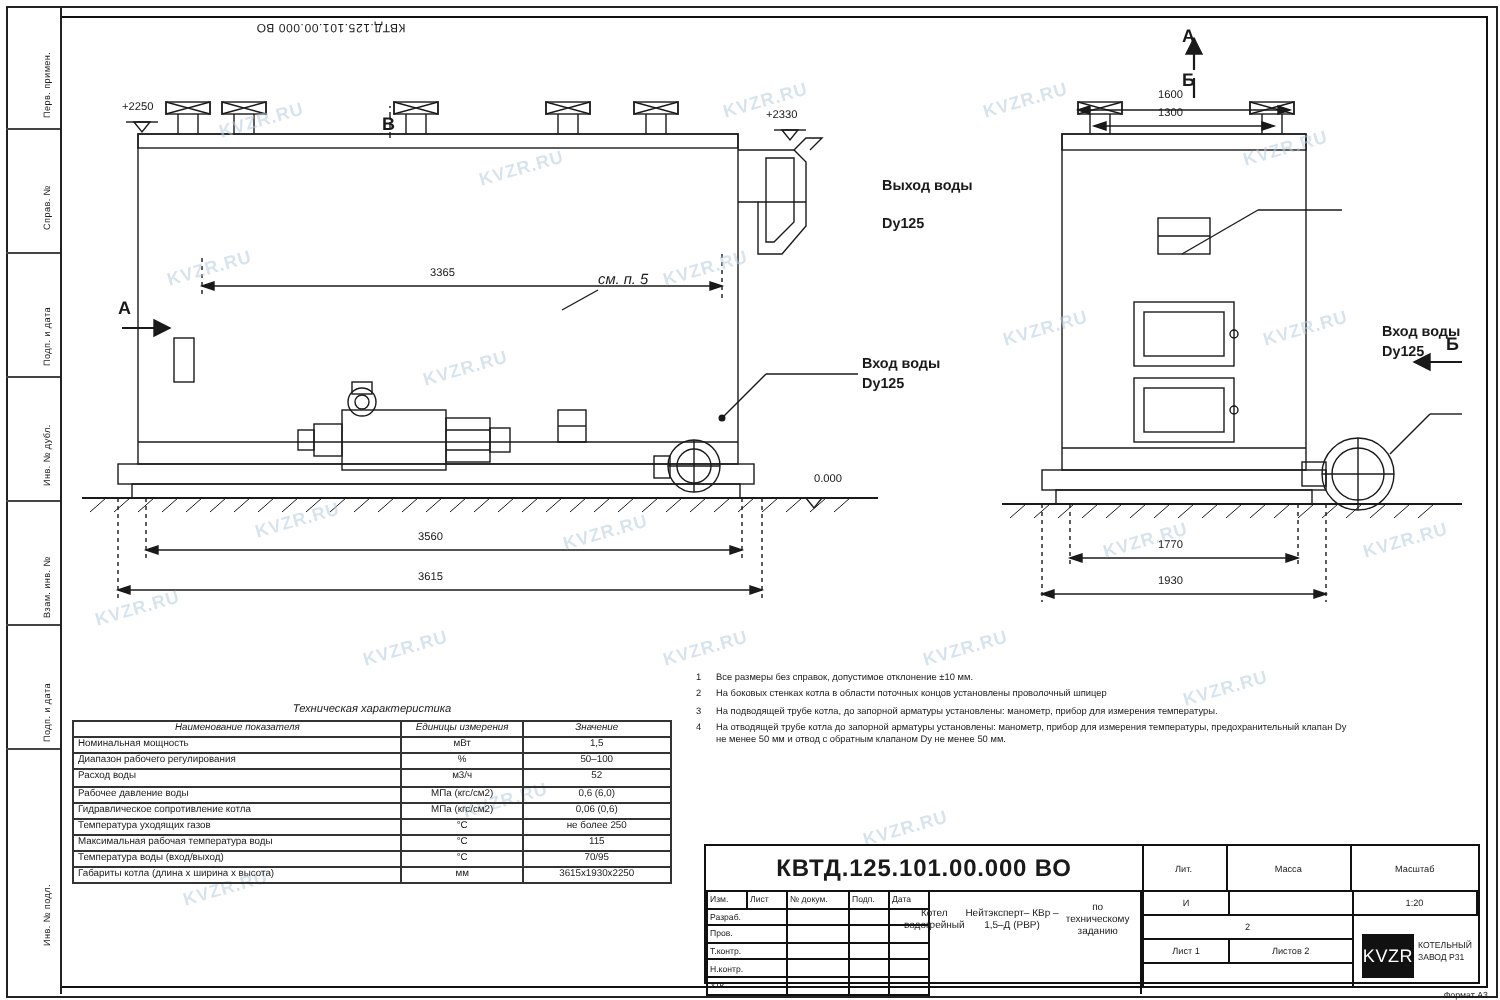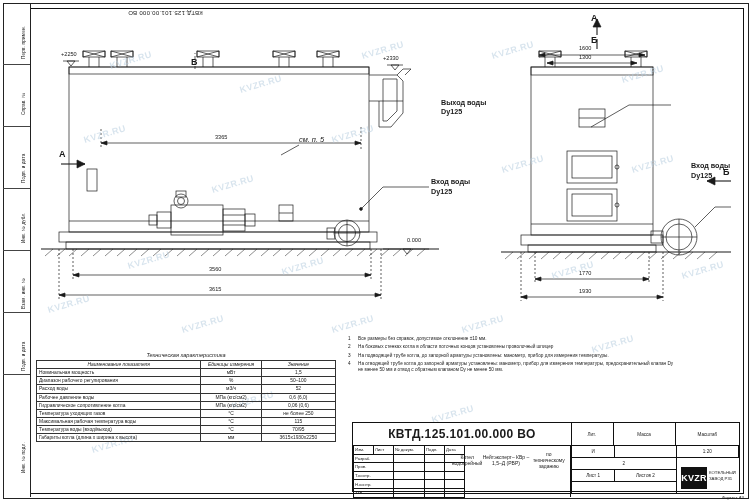--- a/index.html
+++ b/index.html
@@ -28,21 +28,21 @@
   .stamp{position:absolute;left:352px;top:422px;width:386px;height:68px;border:1px solid #111;}
   .stamp .code{position:absolute;left:0;top:0;width:218px;height:22px;border-bottom:1px solid #111;border-right:1px solid #111;display:flex;align-items:center;justify-content:center;font-size:12px;font-weight:bold;letter-spacing:.4px;}
   .stamp .rt{position:absolute;left:218px;top:0;width:168px;height:22px;border-bottom:1px solid #111;display:flex;font-size:4.6px;}
   .stamp .rt div{border-right:1px solid #111;display:flex;align-items:center;justify-content:center;text-align:center;}
   .stamp .grid{position:absolute;left:0;top:22px;width:218px;height:46px;border-right:1px solid #111;font-size:4.3px;}
   .stamp .grid td{border:.6px solid #111;padding:0 1px;height:7.6px;}
   .stamp .title{position:absolute;left:96px;top:22px;width:122px;height:30px;display:flex;align-items:center;justify-content:center;text-align:center;font-size:5px;line-height:1.25;padding:0 3px;box-sizing:border-box;}
   .stamp .r2{position:absolute;left:218px;top:22px;width:168px;height:46px;font-size:4.6px;}
   .stamp .r2 td{border:.6px solid #111;padding:0 2px;height:11px;text-align:center;}
   .logo{position:absolute;right:2px;bottom:2px;width:56px;height:22px;}
-  .logobox{position:absolute;left:0;top:0;width:26px;height:22px;background:#111;color:#fff;font-size:9px;font-weight:bold;display:flex;align-items:center;justify-content:center;letter-spacing:.3px;}
+  .logobox{position:absolute;left:0;top:0;width:26px;height:22px;background:#111;color:#fff;font-size:9px;font-weight:normal;display:flex;align-items:center;justify-content:center;letter-spacing:.3px;}
   .logotxt{position:absolute;left:28px;top:3px;font-size:4.3px;line-height:1.35;text-align:left;}
 </style>
 </head>
 <body>
 
 <div id="sheet">
 
   <div class="frame-outer"></div>
   <div class="frame-inner"></div>
 
@@ -317,21 +317,21 @@
     <div class="dim" style="left:178px;top:257px;">3560</div>
     <div class="dim" style="left:178px;top:277px;">3615</div>
 
     <div class="dim" style="left:548px;top:36px;">1600</div>
     <div class="dim" style="left:548px;top:45px;">1300</div>
     <div class="dim" style="left:548px;top:261px;">1770</div>
     <div class="dim" style="left:548px;top:279px;">1930</div>
 
     <div class="lbl" style="left:268px;top:126px;font-style:italic;font-size:7.4px;">см. п. 5</div>
 
-    <div class="lbl b" style="left:410px;top:89px;font-size:7.2px;">Выход воды</div>
+    <div class="lbl b" style="left:410px;top:79px;font-size:7.2px;">Выход воды</div>
     <div class="lbl b" style="left:410px;top:98px;font-size:7.2px;">Dу125</div>
 
     <div class="lbl b" style="left:400px;top:168px;font-size:7.2px;">Вход воды</div>
     <div class="lbl b" style="left:400px;top:178px;font-size:7.2px;">Dу125</div>
 
     <div class="lbl b" style="left:660px;top:152px;font-size:7.2px;">Вход воды</div>
     <div class="lbl b" style="left:660px;top:162px;font-size:7.2px;">Dу125</div>
 
   </div>
 

